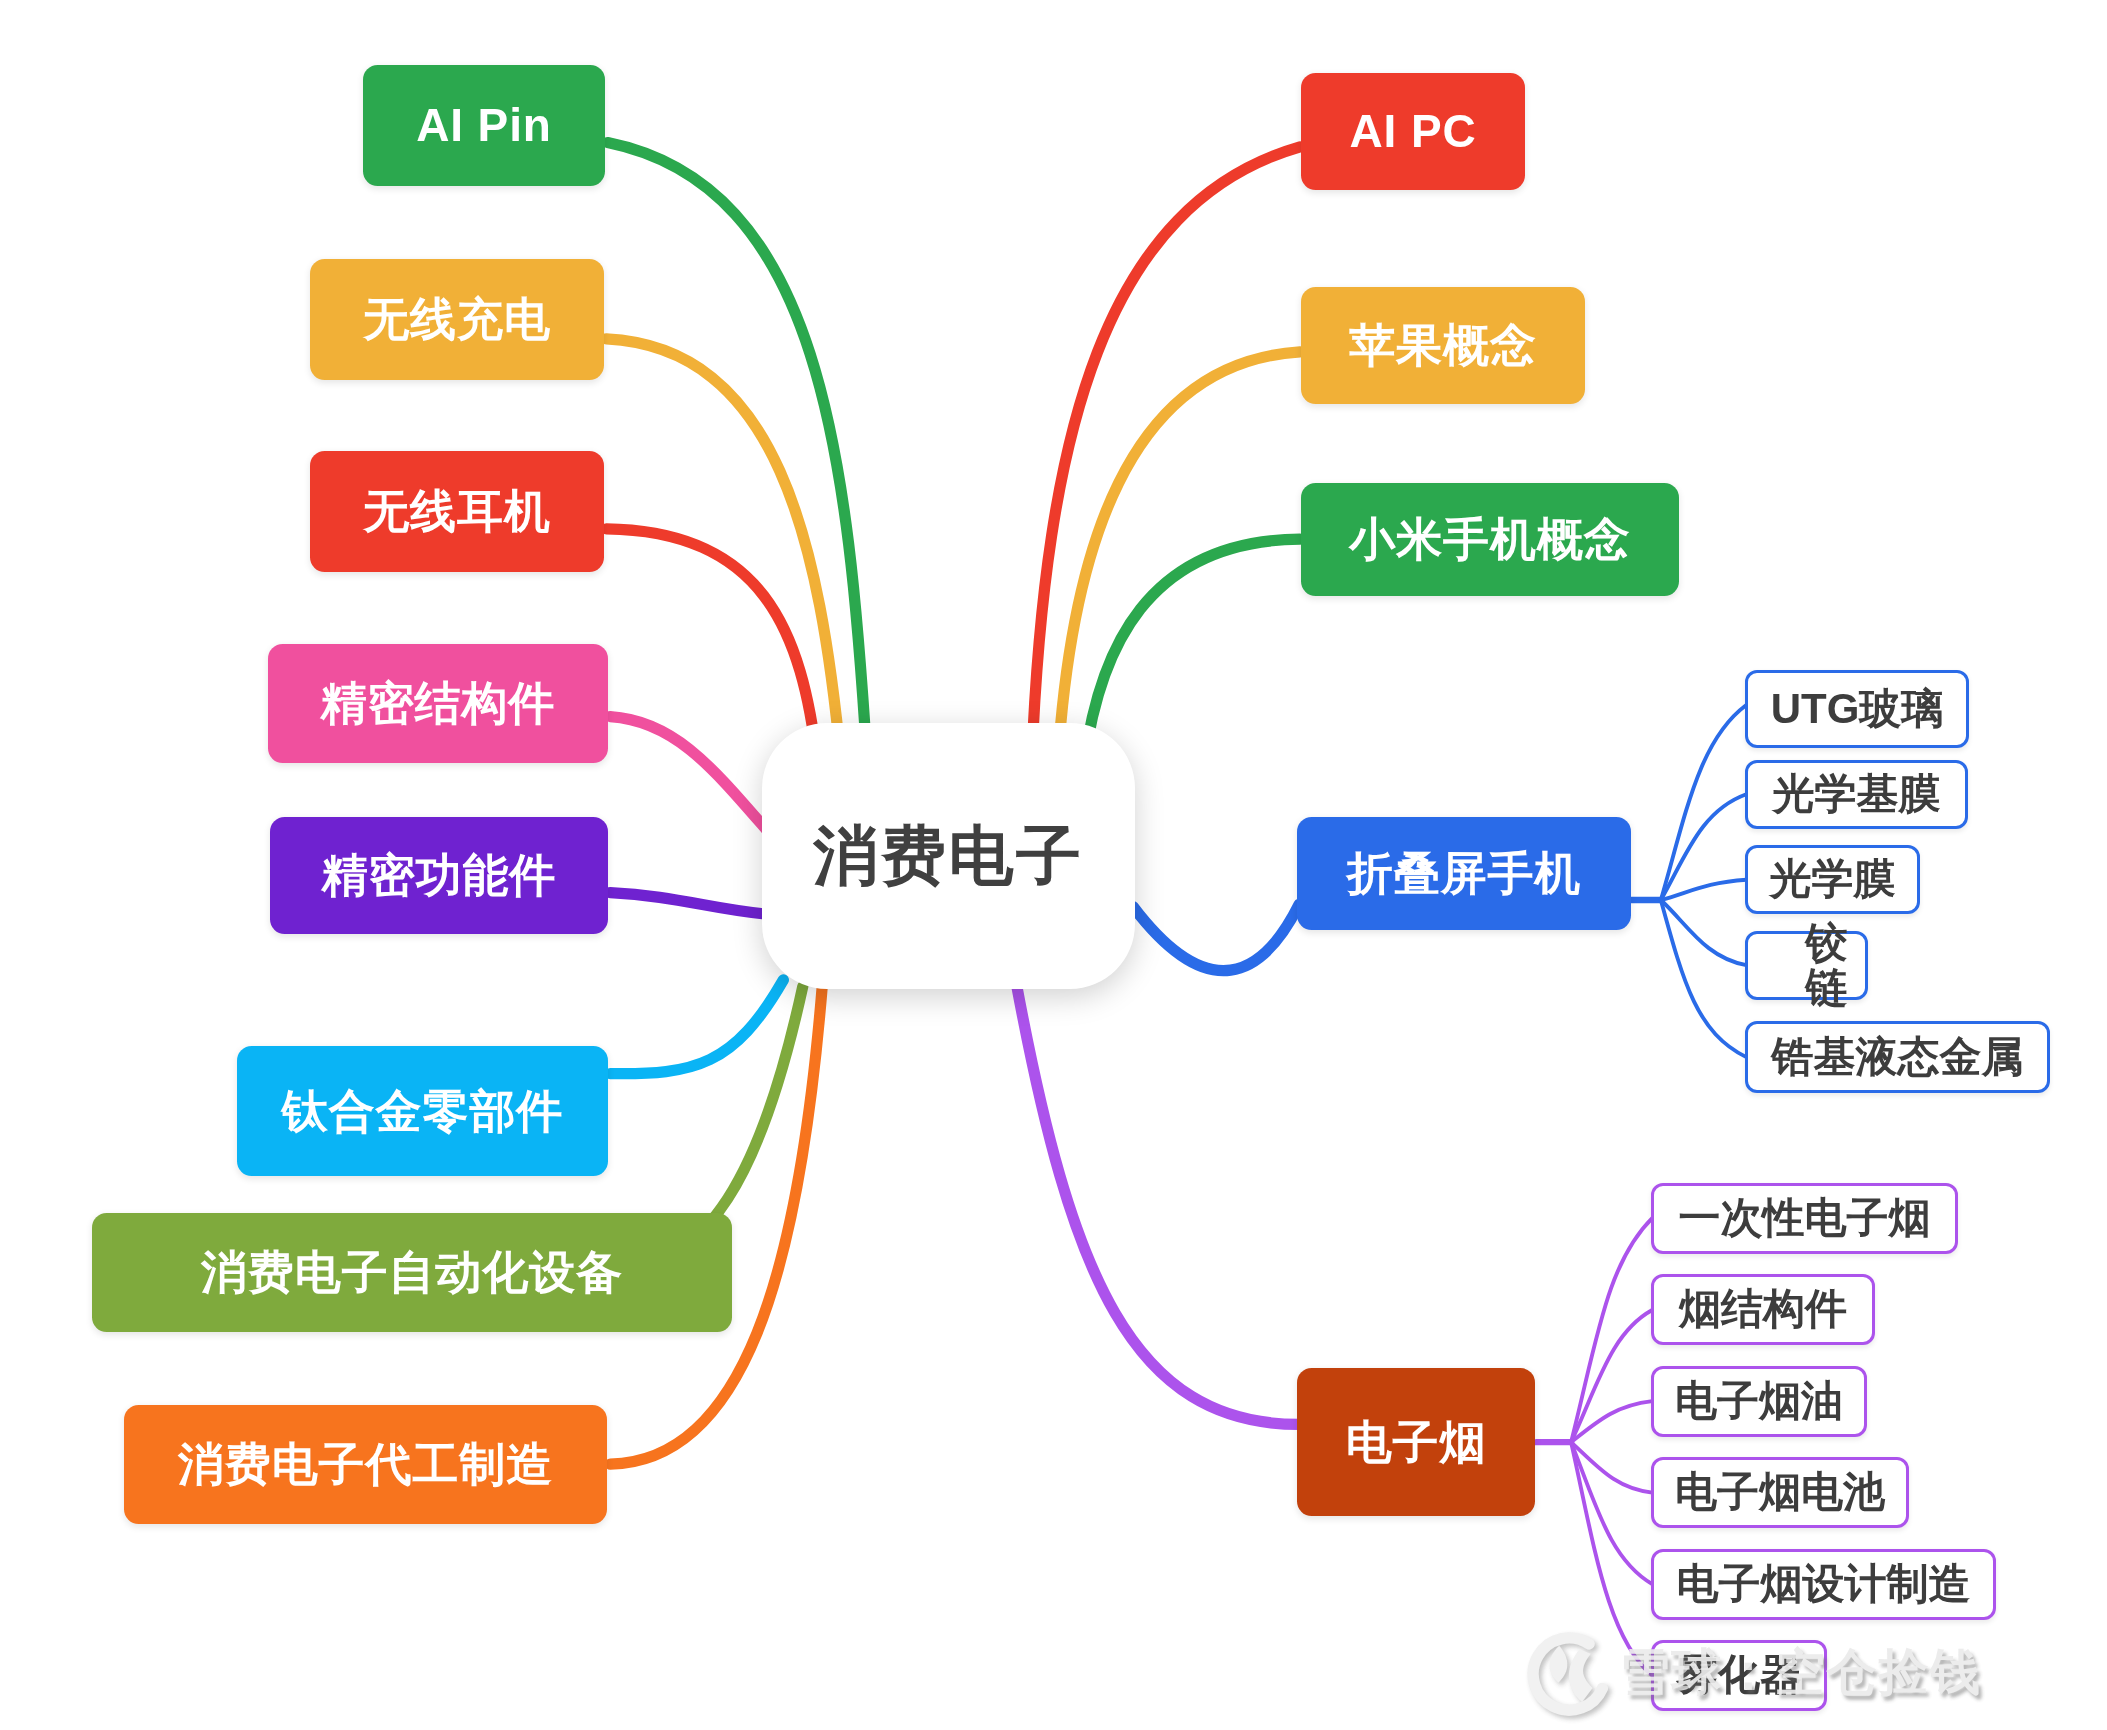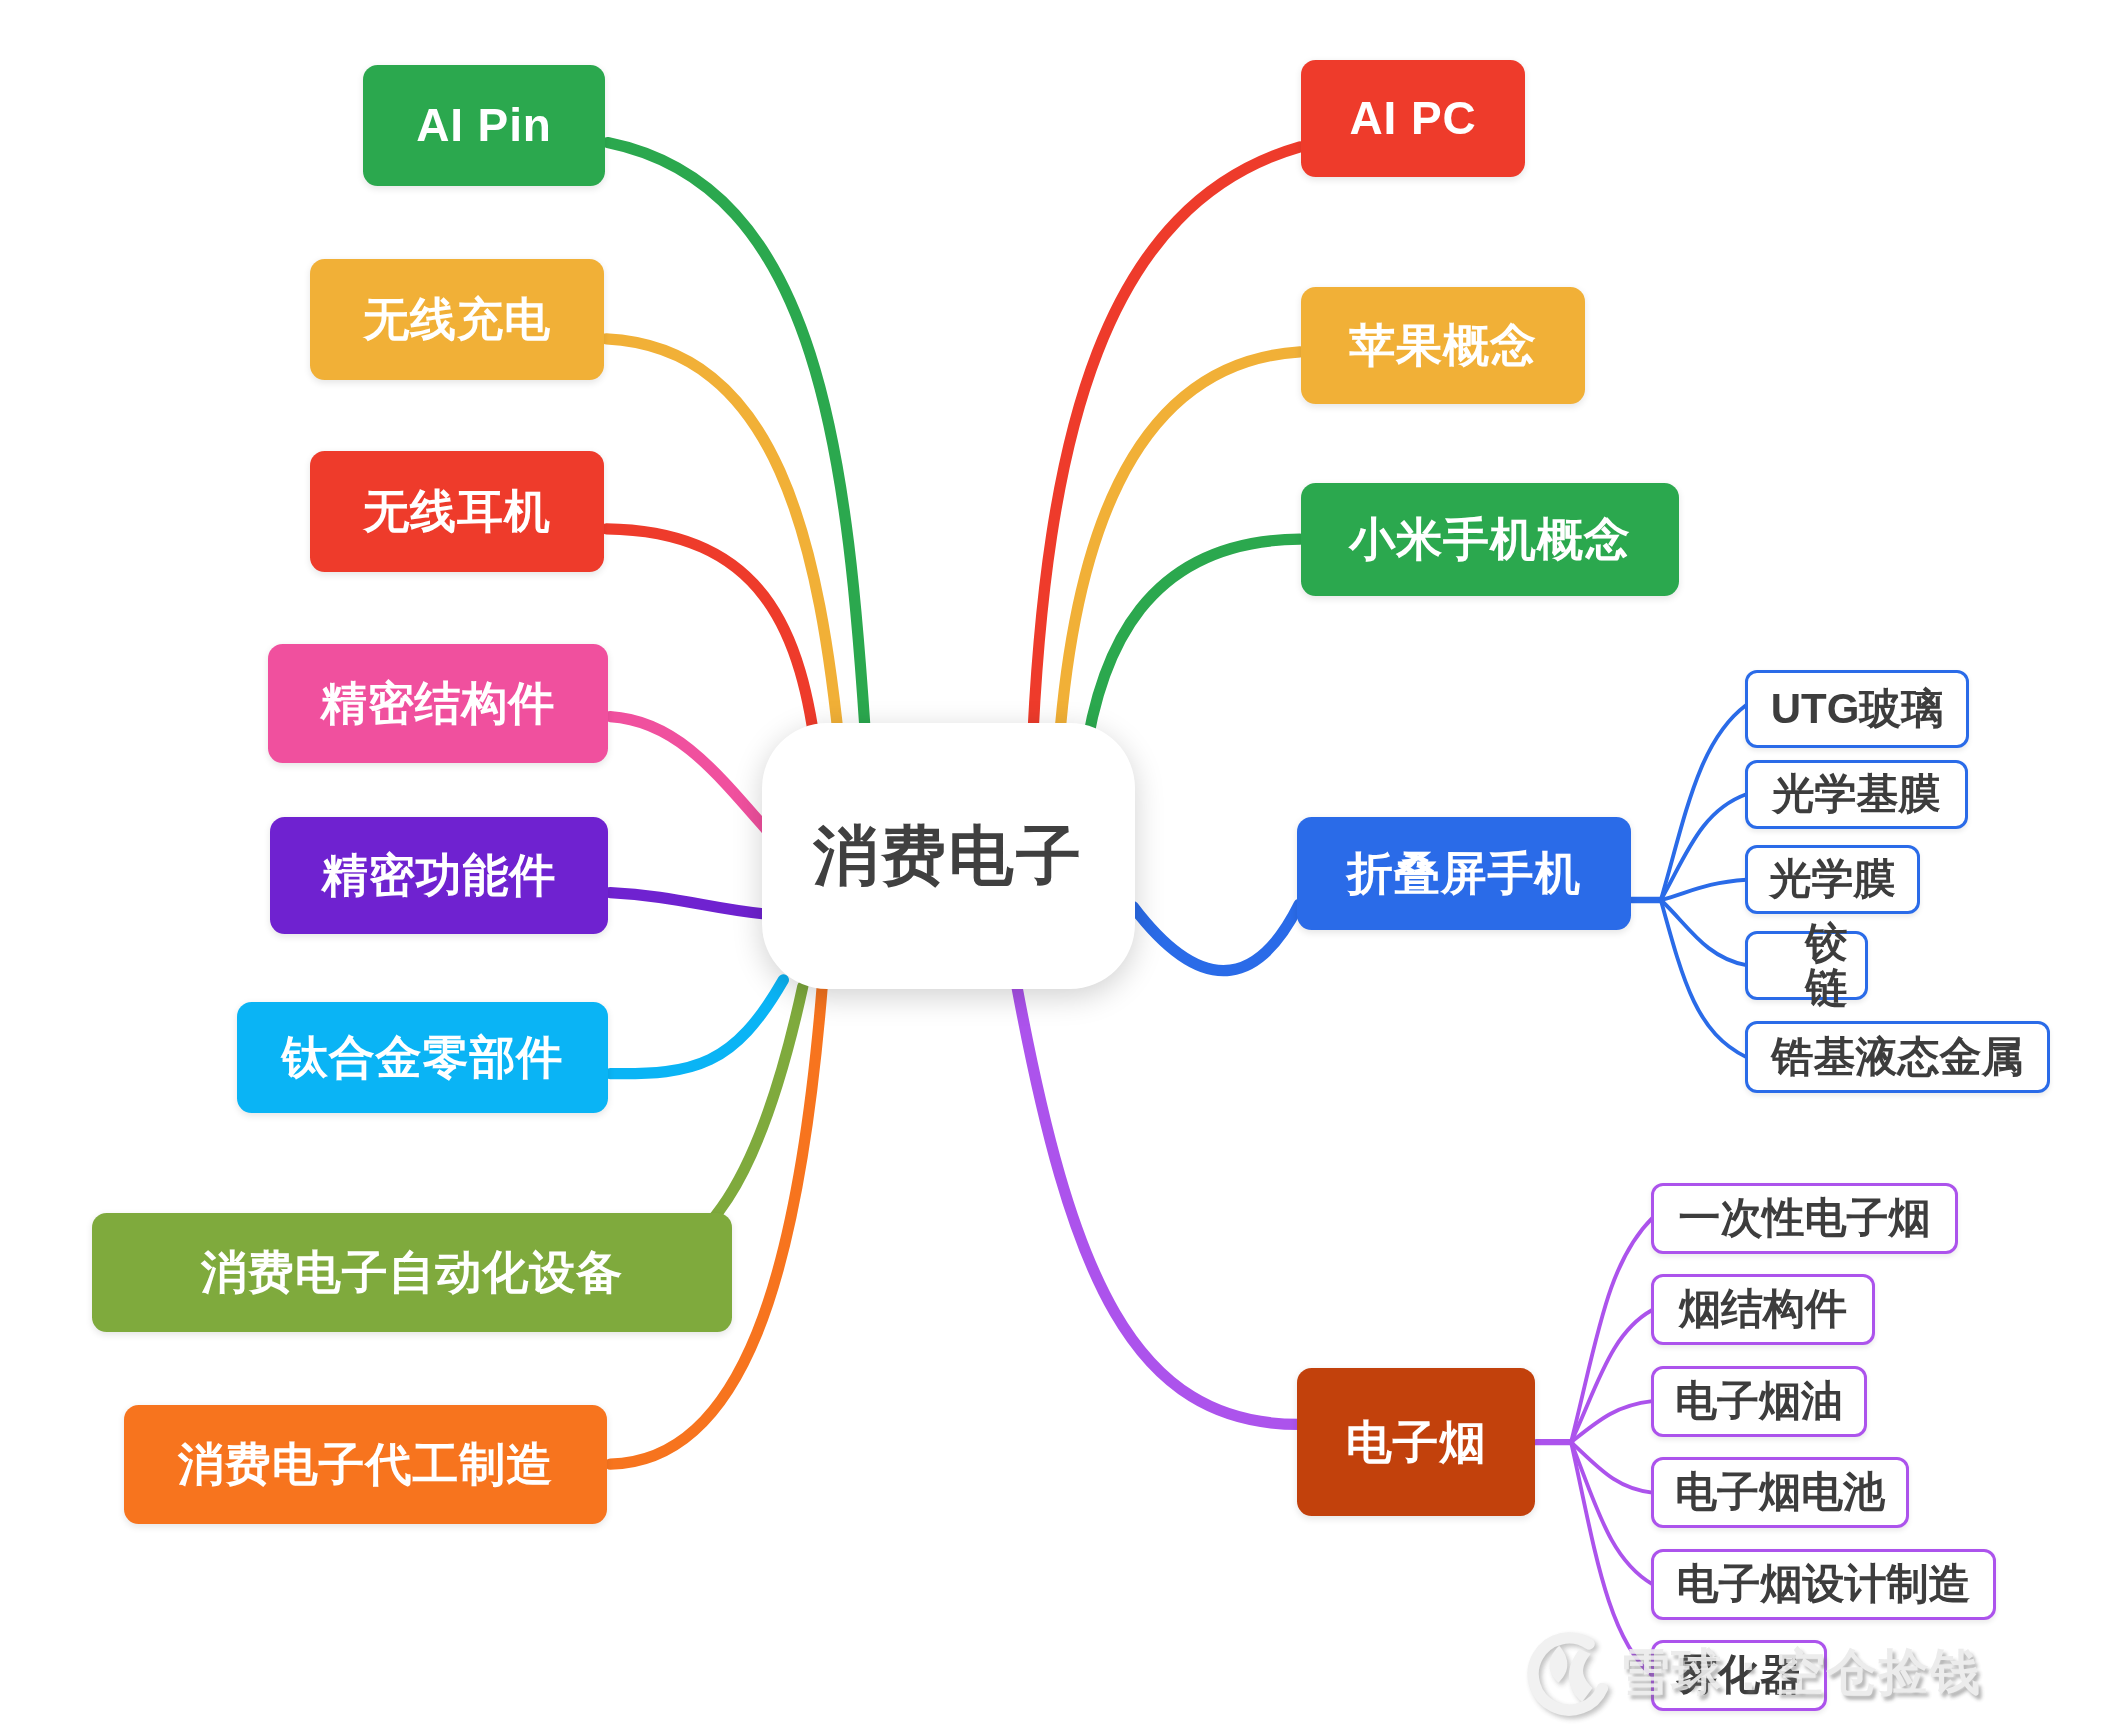--- a/index.html
+++ b/index.html
@@ -78,31 +78,31 @@
   </div>
   <div class="node branch" style="left: 310px; top: 451px; width: 294px; height: 121px; background-color: rgb(238, 59, 43);">
     <span>无线耳机</span>
   </div>
   <div class="node branch" style="left: 268px; top: 644px; width: 340px; height: 119px; background-color: rgb(240, 80, 158);">
     <span>精密结构件</span>
   </div>
   <div class="node branch" style="left: 270px; top: 817px; width: 338px; height: 117px; background-color: rgb(111, 34, 208);">
     <span>精密功能件</span>
   </div>
-  <div class="node branch" style="left: 237px; top: 1002px; width: 371px; height: 111px; background-color: rgb(10, 180, 245);">
+  <div class="node branch" style="left: 237px; top: 1046px; width: 371px; height: 130px; background-color: rgb(10, 180, 245);">
     <span>钛合金零部件</span>
   </div>
   <div class="node branch" style="left: 76px; top: 1213px; width: 640px; height: 119px; background-color: rgb(127, 170, 61); margin-left: 16px;">
     <span>消费电子自动化设备</span>
   </div>
   <div class="node branch" style="left: 124px; top: 1405px; width: 483px; height: 119px; background-color: rgb(247, 116, 30);">
     <span>消费电子代工制造</span>
   </div>
 
-  <div class="node branch" style="left: 1301px; top: 60px; width: 224px; height: 117px; background-color: rgb(238, 59, 43);">
+  <div class="node branch" style="left: 1301px; top: 73px; width: 224px; height: 117px; background-color: rgb(238, 59, 43);">
     <span>AI PC</span>
   </div>
   <div class="node branch" style="left: 1301px; top: 287px; width: 284px; height: 117px; background-color: rgb(241, 176, 55);">
     <span>苹果概念</span>
   </div>
   <div class="node branch" style="left: 1301px; top: 483px; width: 378px; height: 113px; background-color: rgb(43, 168, 78);">
     <span>小米手机概念</span>
   </div>
   <div class="node branch" style="left: 1297px; top: 817px; width: 334px; height: 113px; background-color: rgb(42, 107, 232);">
     <span>折叠屏手机</span>

